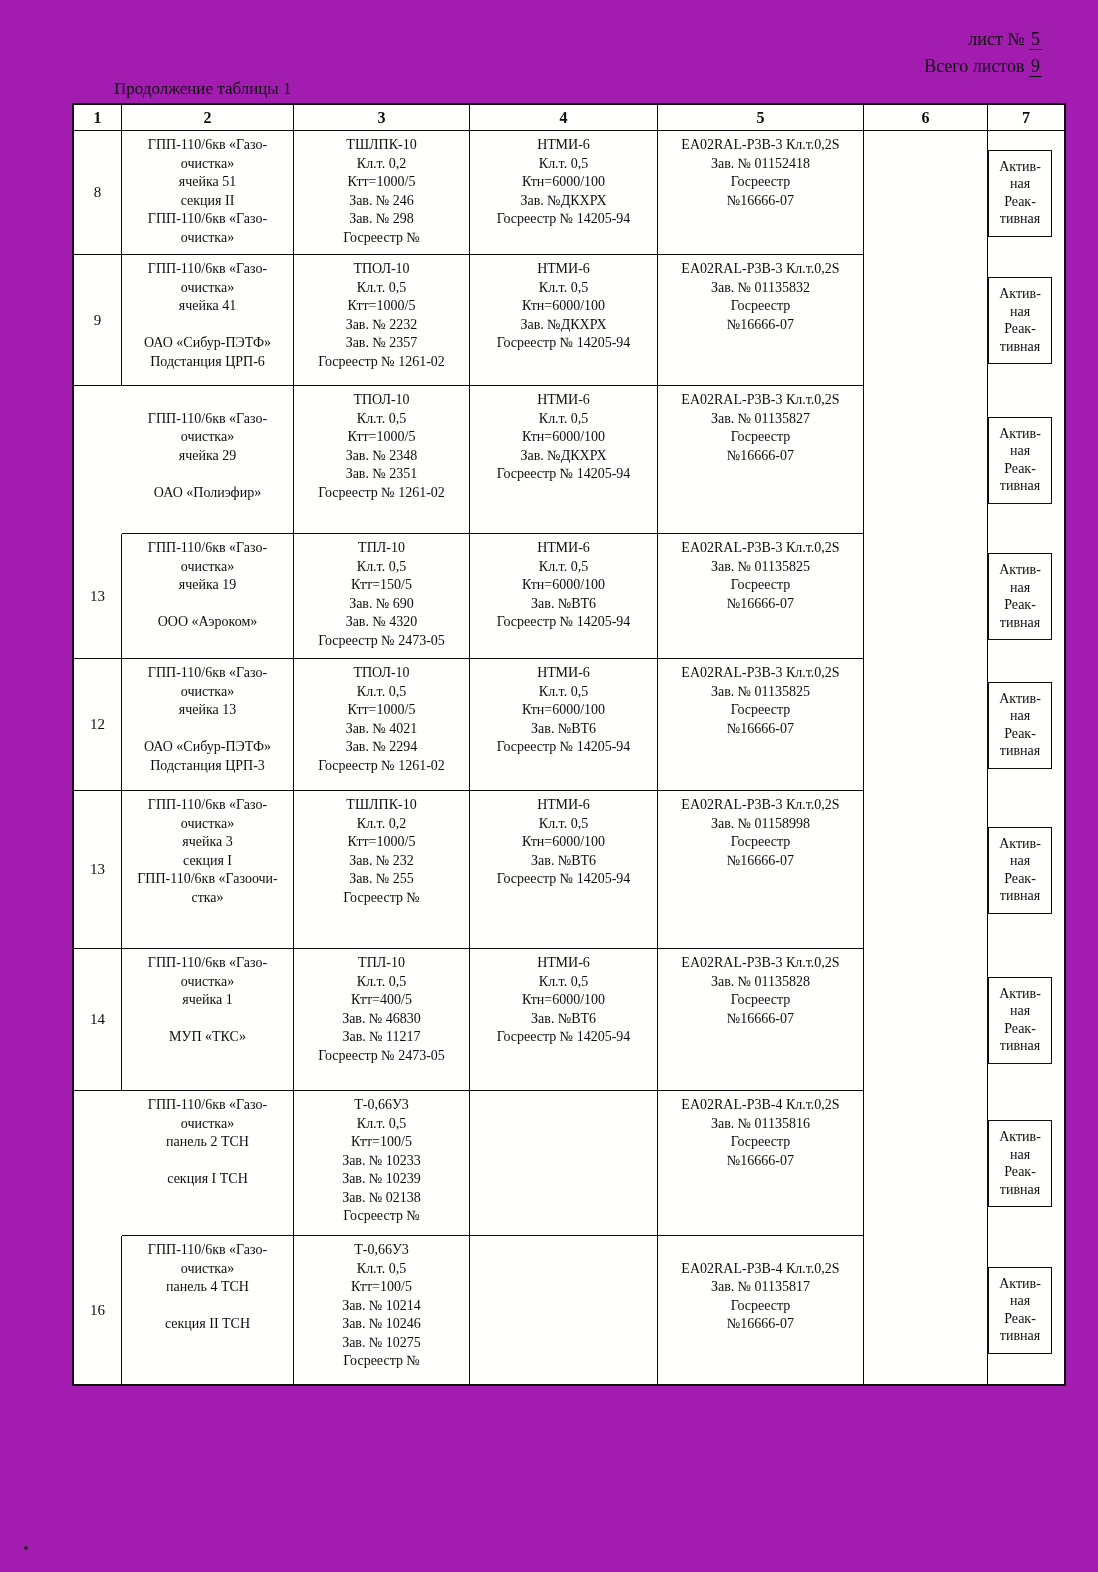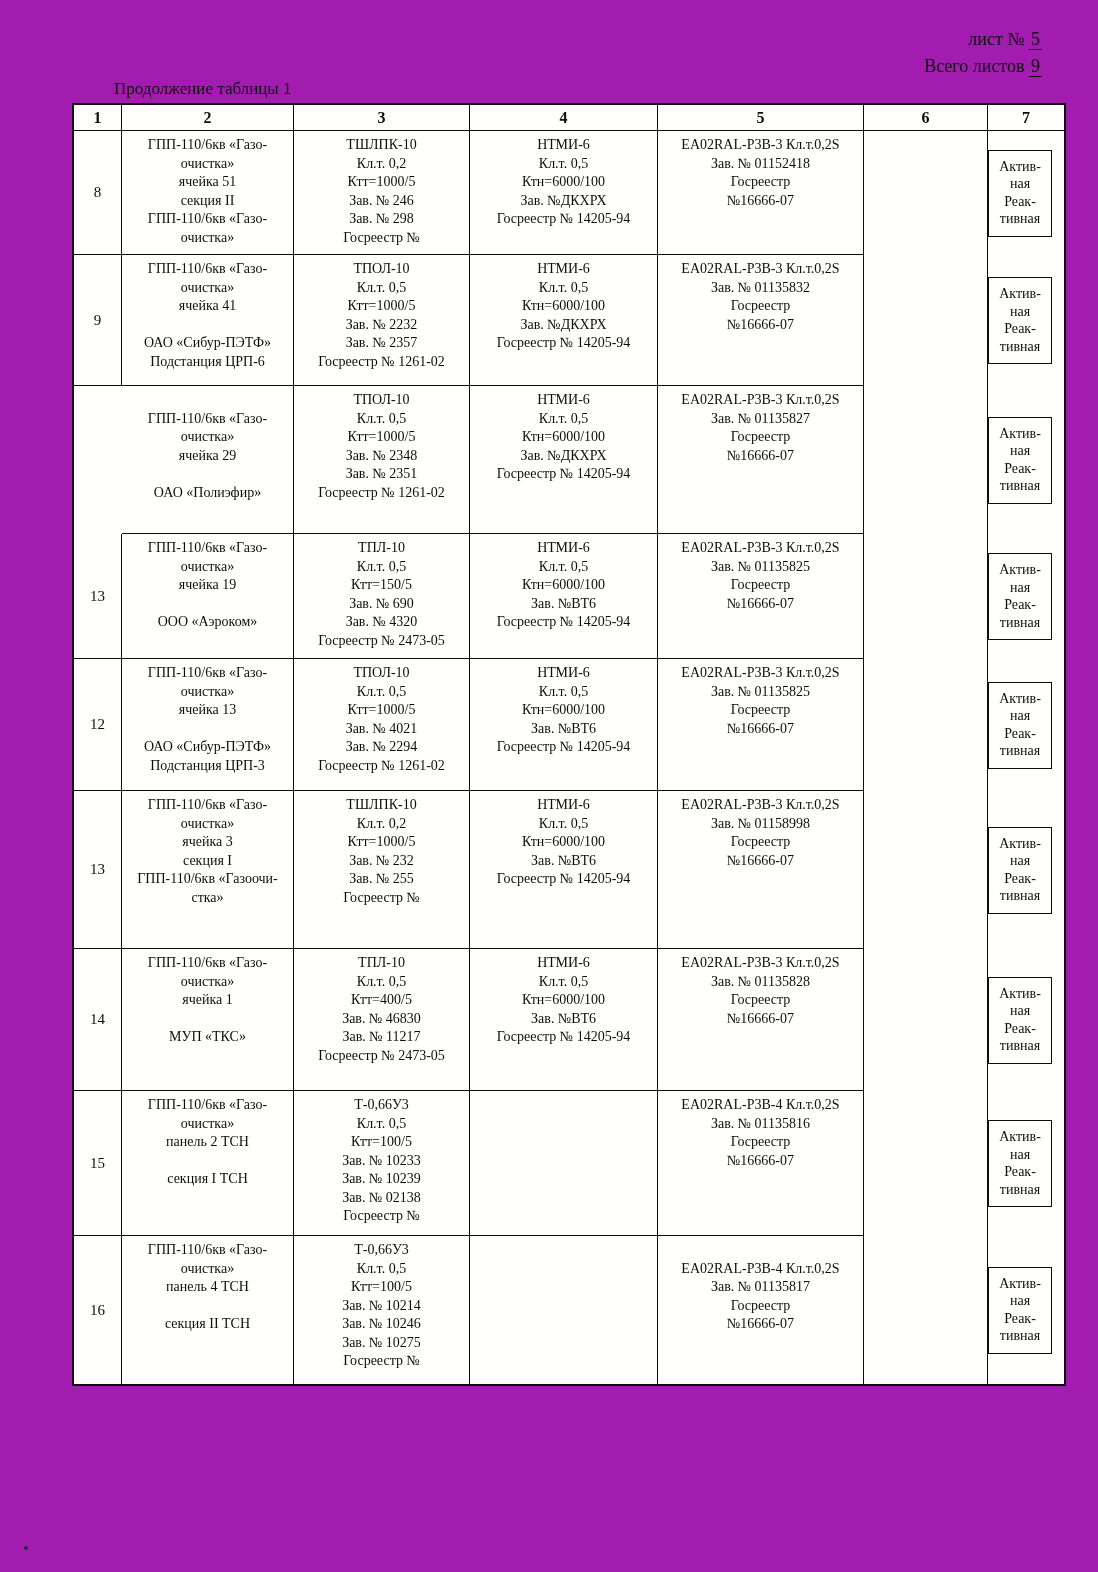--- a/index.html
+++ b/index.html
@@ -220,21 +220,20 @@
 Госреестр № 2473-05</div>
       <div class="cell body " style="grid-area: 8 / 4;">НТМИ-6
 Кл.т. 0,5
 Ктн=6000/100
 Зав. №ВТ6
 Госреестр № 14205-94</div>
       <div class="cell body " style="grid-area: 8 / 5;">EA02RAL-P3B-3 Кл.т.0,2S
 Зав. № 01135828
 Госреестр
 №16666-07</div>
-      <div class="cell body c-num" style="grid-area: 9 / 1;">15</div>
       <div class="cell body " style="grid-area: 9 / 2;">ГПП-110/6кв «Газо-
 очистка»
 панель 2 ТСН
 
 секция I ТСН</div>
       <div class="cell body " style="grid-area: 9 / 3;">Т-0,66У3
 Кл.т. 0,5
 Ктт=100/5
 Зав. № 10233
 Зав. № 10239

